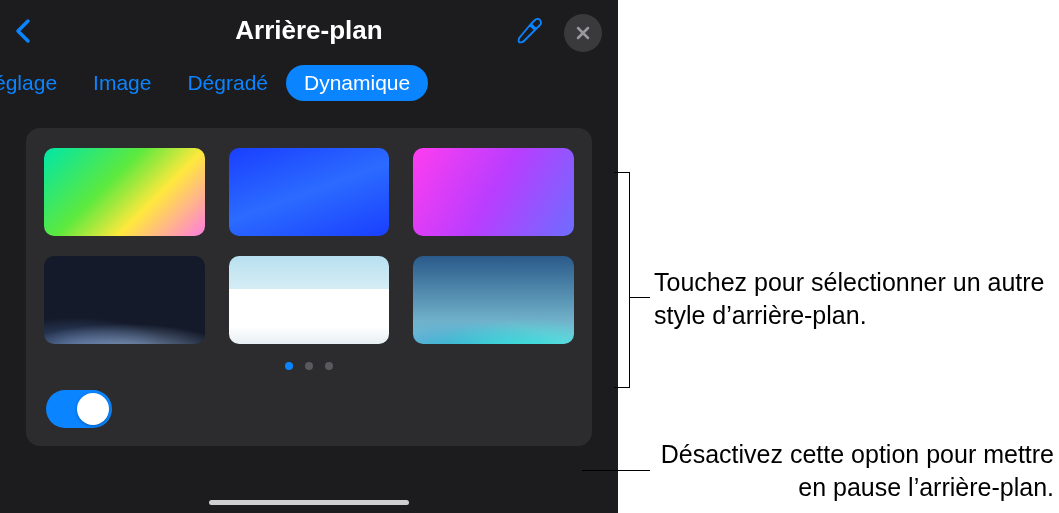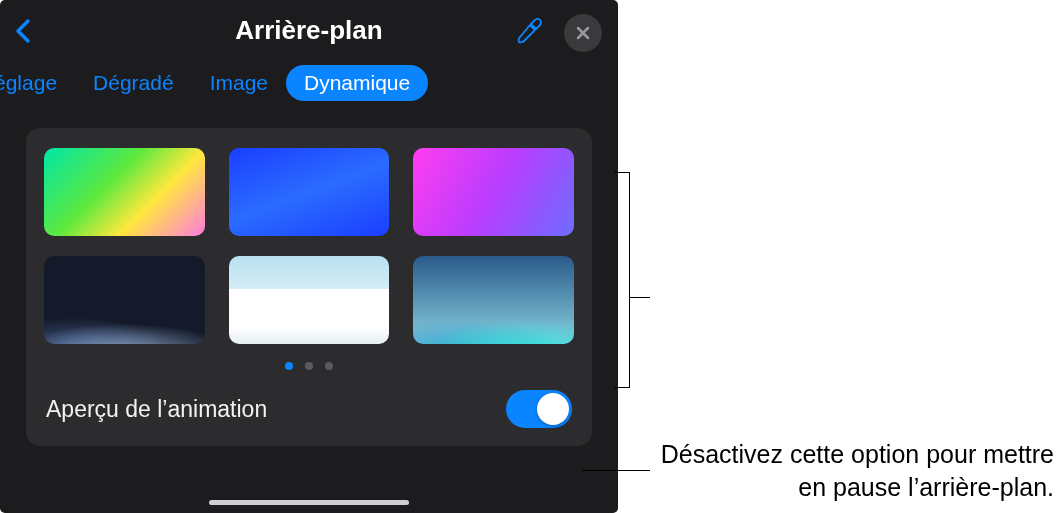--- a/index.html
+++ b/index.html
@@ -12,21 +12,21 @@
       overflow: hidden;
     }
     .panel {
       position: absolute;
       left: 0;
       top: 0;
       width: 618px;
       height: 513px;
       background: #1c1c1e;
       color: #fff;
-      border-radius: 5px;
+      border-radius: 0;
       overflow: hidden;
     }
     .panel-header {
       height: 60px;
       display: flex;
       align-items: center;
       position: relative;
     }
     .back-btn {
       position: absolute;
@@ -212,49 +212,49 @@
     </div>
     <div class="close-btn">
       <svg viewBox="0 0 16 16">
         <path d="M3 3 L13 13 M13 3 L3 13" stroke-width="2.5" stroke-linecap="round"></path>
       </svg>
     </div>
   </div>
 
   <div class="tabs">
     <div class="tab partial-left">églage</div>
+    <div class="tab">Image</div>
     <div class="tab">Dégradé</div>
-    <div class="tab">Image</div>
     <div class="tab active">Dynamique</div>
   </div>
 
   <div class="content-card">
     <div class="thumb-grid">
       <div class="thumb t1"></div>
       <div class="thumb t2"></div>
       <div class="thumb t3"></div>
       <div class="thumb t4"></div>
       <div class="thumb t5"></div>
       <div class="thumb t6"></div>
     </div>
     <div class="page-dots">
       <div class="dot active"></div>
       <div class="dot"></div>
       <div class="dot"></div>
     </div>
     <div class="preview-row">
-      <div class="preview-label">Aperçu de l’animation</div>
       <div class="toggle">
         <div class="toggle-knob"></div>
       </div>
     </div>
   </div>
 
   <div class="home-indicator"></div>
 </div>
 
 <div class="callouts">
   <div class="callout-bracket" style="left:2px; top:172px; height:216px; width:16px;"></div>
   <div class="callout-line" style="left:18px; top:297px; width:20px;"></div>
+  <div class="callout-text" style="left:42px; top:266px;">Touchez pour sélectionner un autre style d’arrière-plan.</div>
 
   <div class="callout-line" style="left:-30px; top:470px; width:68px;"></div>
   <div class="callout-text" style="left:42px; top:438px;text-align:right;">Désactivez cette option pour mettre en pause l’arrière-plan.</div>
 </div>
 
 </body></html>

